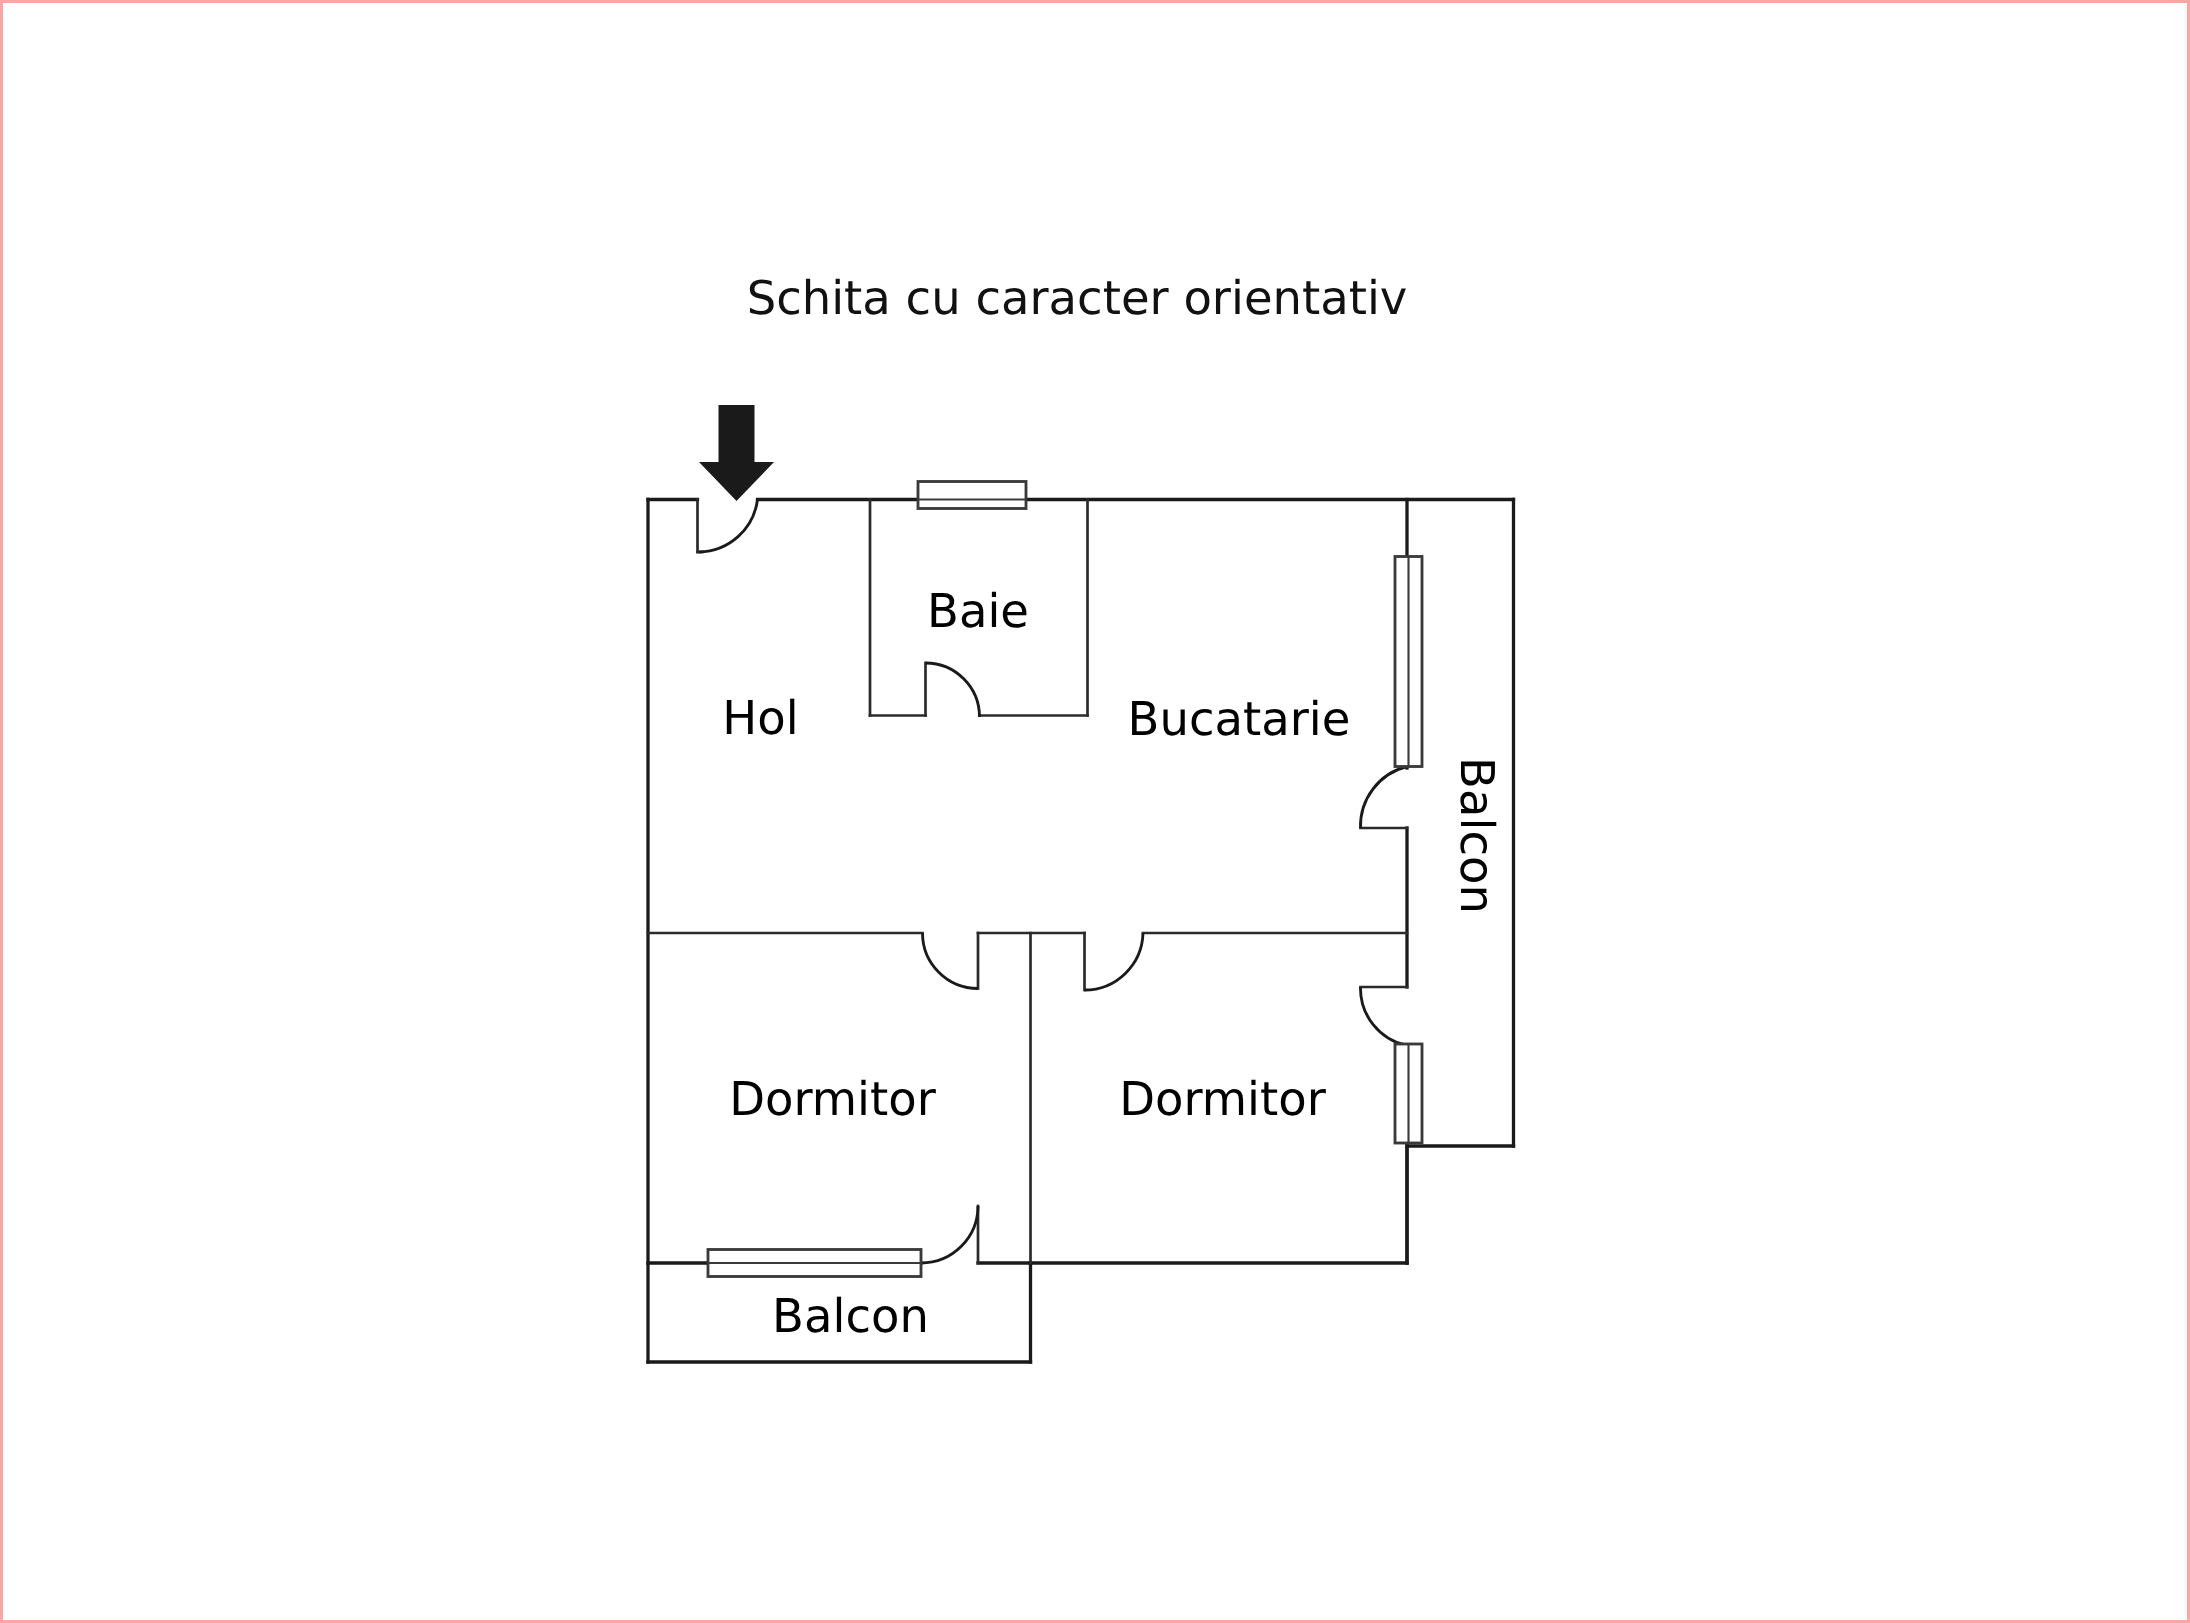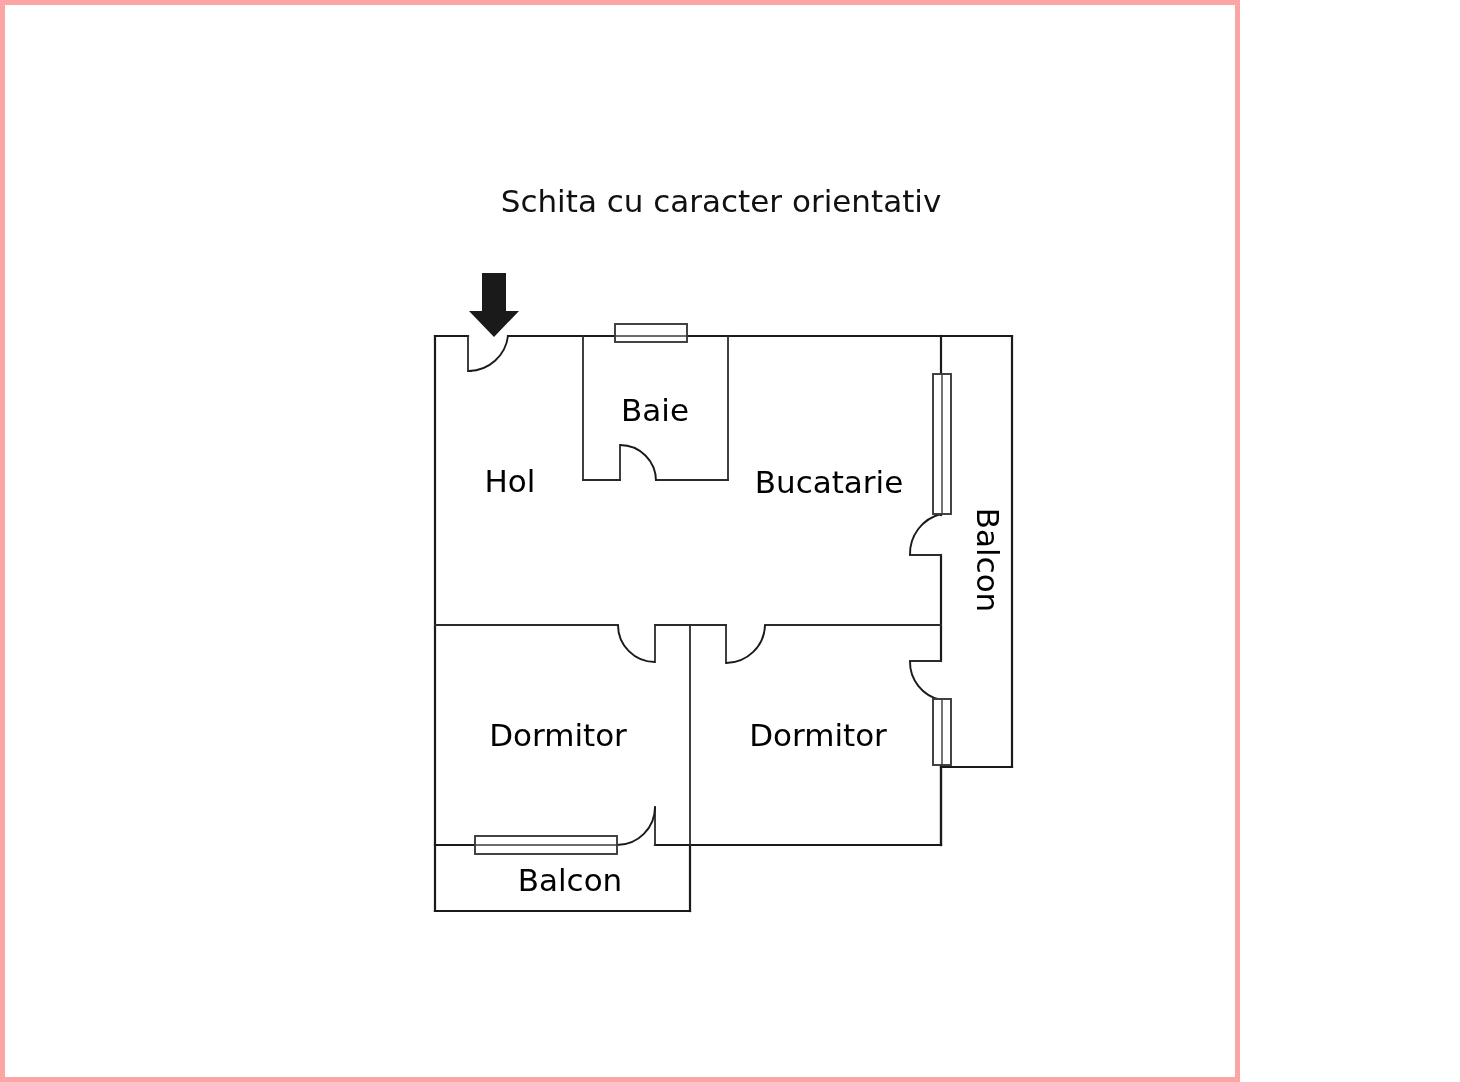--- a/index.html
+++ b/index.html
@@ -9,25 +9,25 @@
     background: #ffffff;
   }
   body {
     width: 1460px;
     height: 1082px;
     font-family: "DejaVu Sans", "Liberation Sans", sans-serif;
     overflow: hidden;
   }
   #page {
     position: relative;
-    width: 1240px;
+    width: 1460px;
     height: 1082px;
     background: #ffffff;
     box-sizing: border-box;
-    border: 5px solid #fca5a5;
+    border: 2px solid #fca5a5;
   }
   #plan-svg {
     position: absolute;
     left: 0;
     top: 0;
     width: 1460px;
     height: 1082px;
     display: block;
   }
   .sheet-title {

